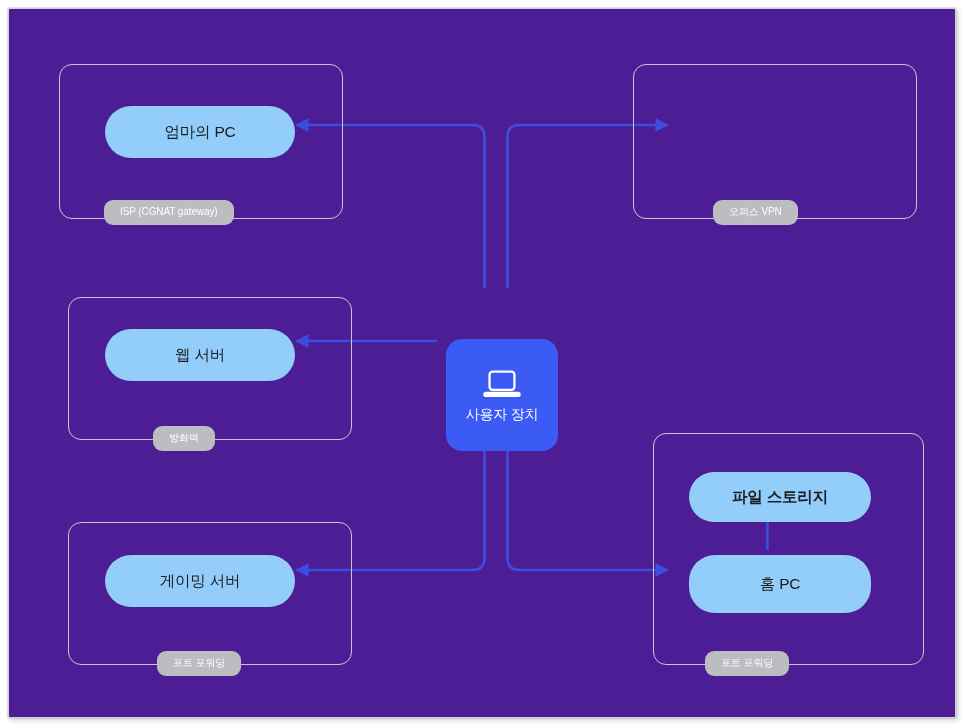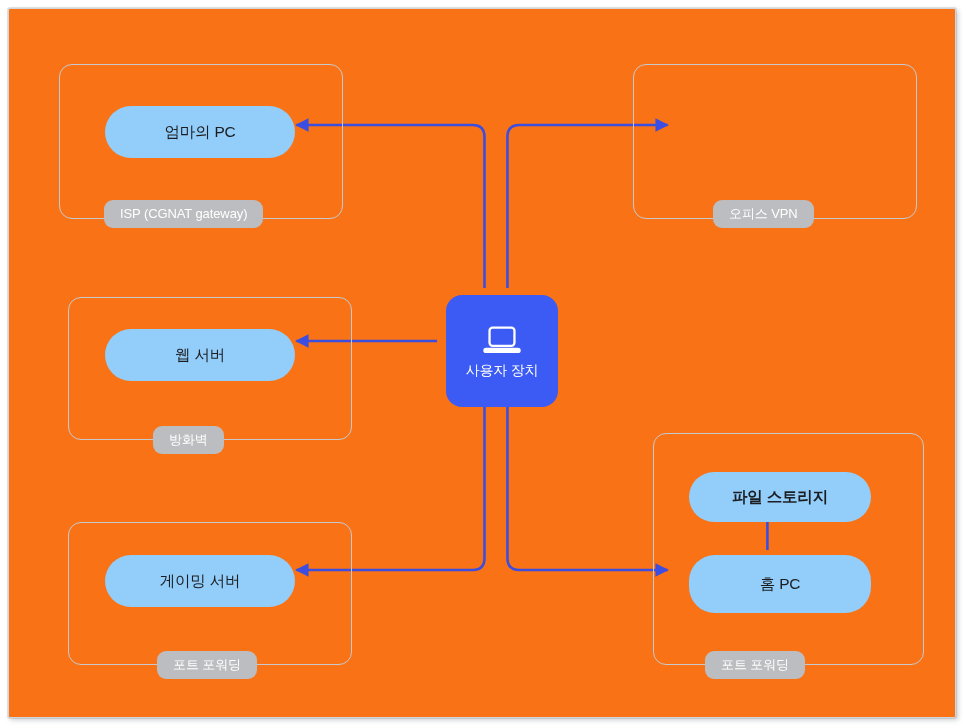--- a/index.html
+++ b/index.html
@@ -22,21 +22,21 @@
     box-sizing: border-box;
     padding: 8px 10px 10px 8px;
     background: #ffffff;
   }
 
   #canvas {
     position: relative;
     width: 100%;
     height: 100%;
     box-sizing: border-box;
-    background: #f97316;
+    background: #4c1d95;
     border: 1px solid #d2d6db;
     border-radius: 2px;
     box-shadow: 2px 2px 5px rgba(80, 86, 96, 0.30),
                 0 0 0 1px rgba(150,155,162,0.25);
     overflow: hidden;
   }
 
   
   #edges {
     position: absolute;
@@ -56,21 +56,21 @@
     border-radius: 13px;
     background: transparent;
     z-index: 2;
   }
 
   .cluster-label {
     position: absolute;
     box-sizing: border-box;
     background: #bcbdc0;
     color: #ffffff;
-    font-size: 13px;
+    font-size: 10px;
     line-height: 1;
     padding: 7px 16px 8px 16px;
     border-radius: 9px;
     white-space: nowrap;
     z-index: 4;
     letter-spacing: -0.1px;
   }
 
   
   .node {
@@ -89,20 +89,21 @@
     font-size: 15.5px;
     letter-spacing: -0.2px;
   }
 
   .node-hub {
     background: #3c5bf5;
     border-radius: 16px;
     flex-direction: column;
     gap: 2px;
     color: #ffffff;
+    margin-top: 44px;
   }
 
   .hub-icon {
     display: block;
     width: 46px;
     height: 34px;
     margin-top: 2px;
   }
 
   .hub-label {

